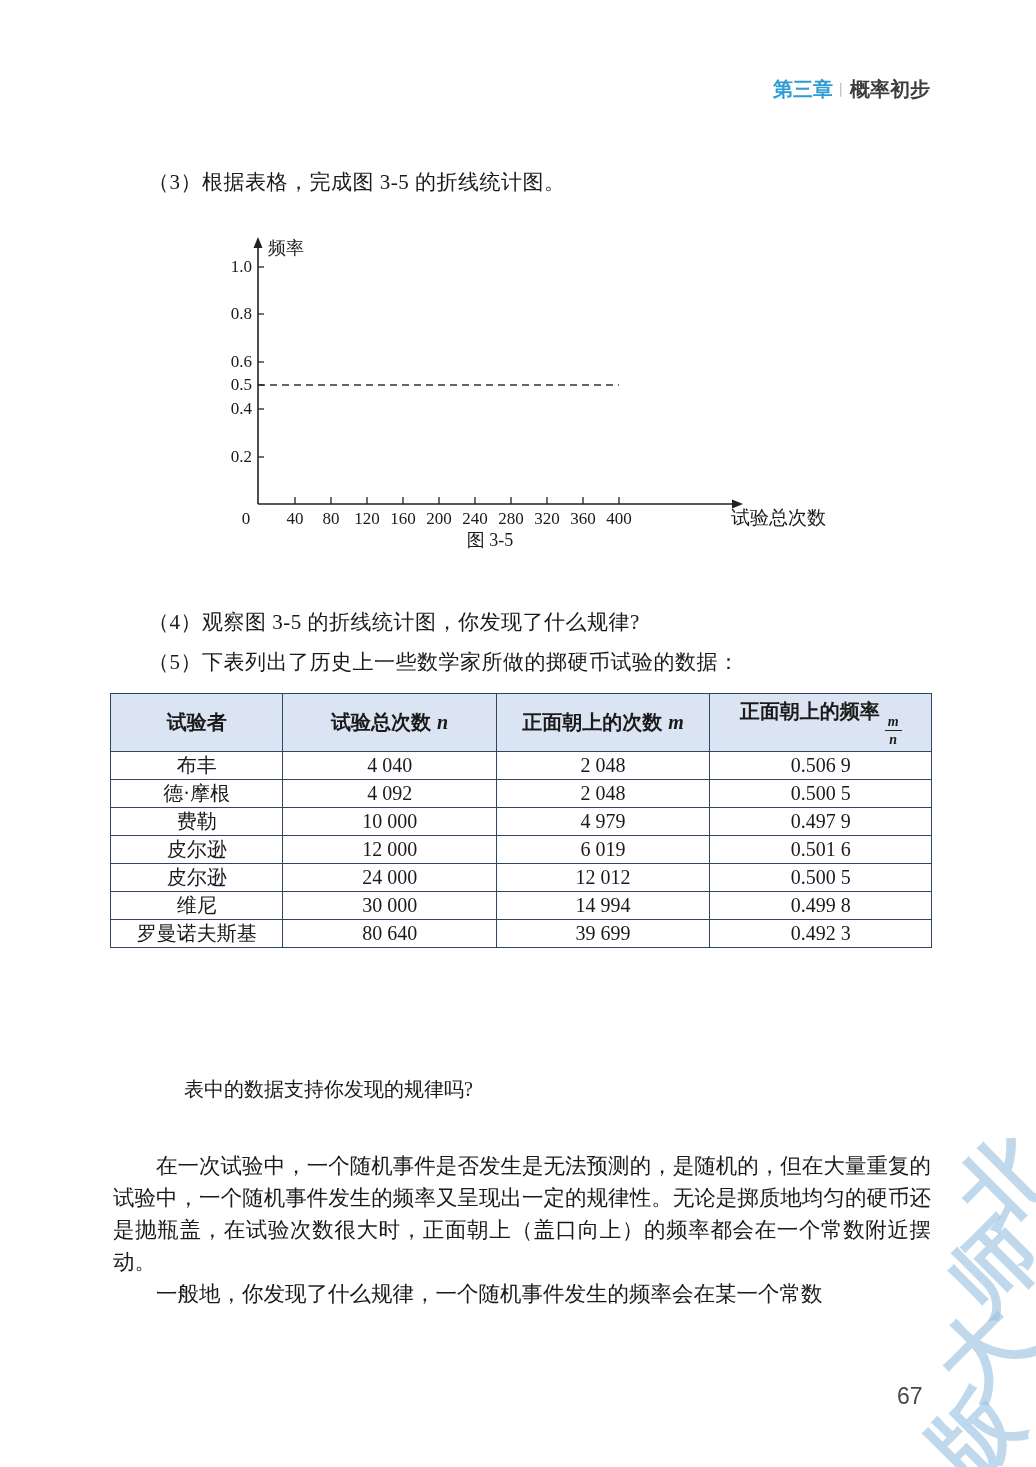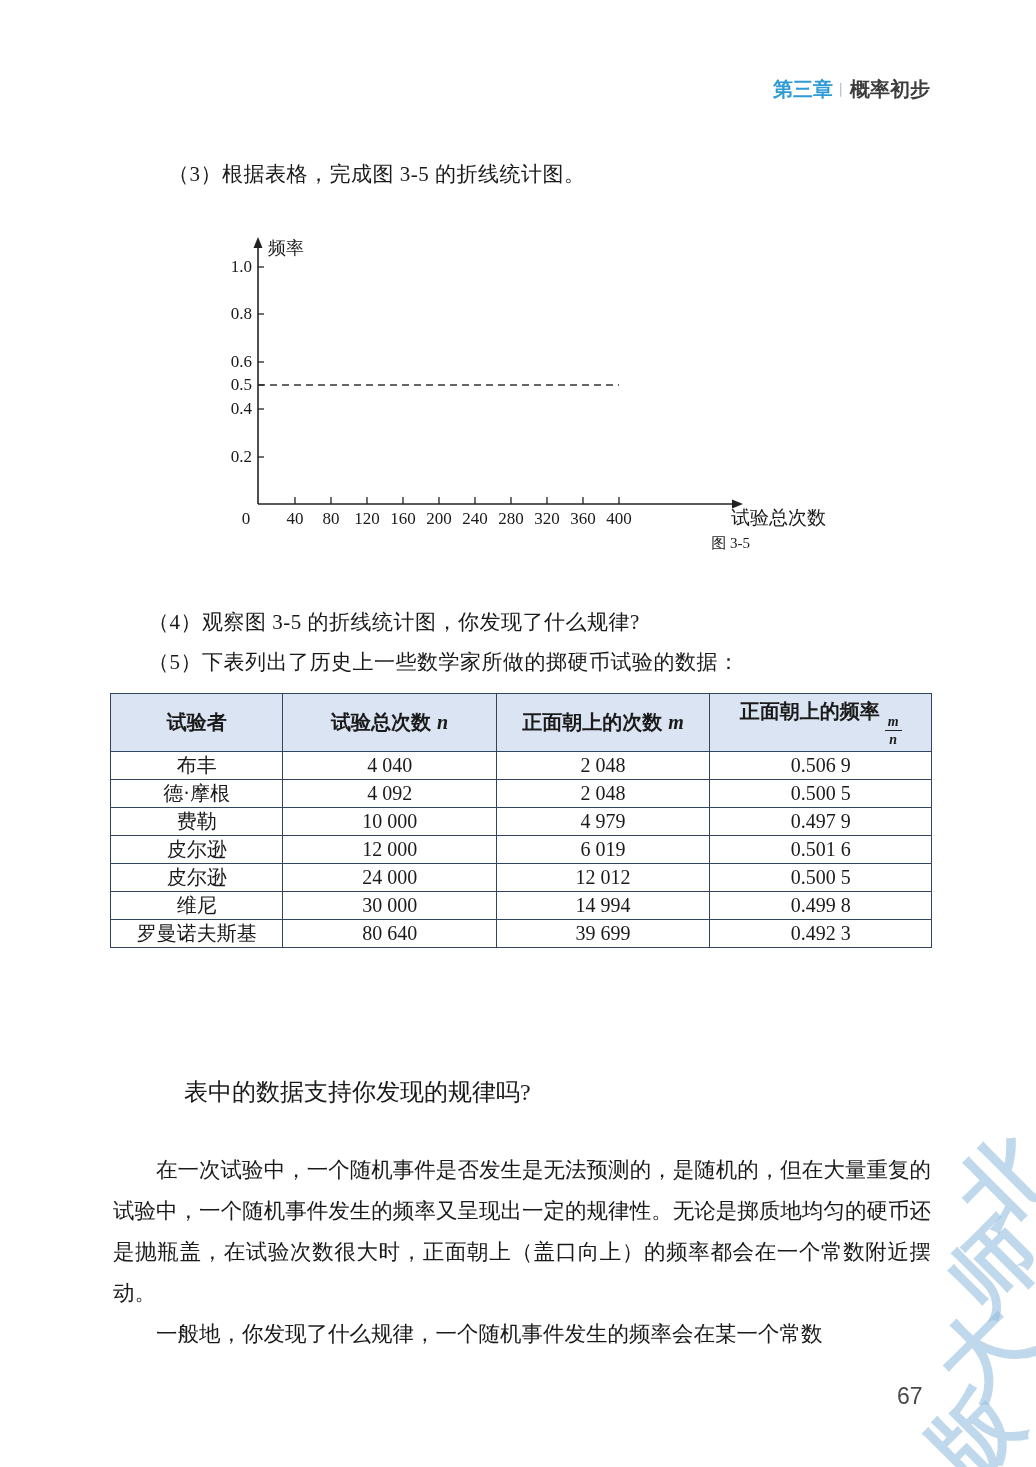--- a/index.html
+++ b/index.html
@@ -14,49 +14,49 @@
     position:absolute; top:76px; right:106px;
     font-family:"Liberation Sans","DejaVu Sans",sans-serif;
     font-size:20px; font-weight:bold;
     display:flex; align-items:center; 
   }
   .header .chapter { color:#2f9bd4; }
   .header .divider { color:#8aa0b5; font-weight:normal; font-size:17px; }
   .header .title   { color:#3c3c3c; }
   
   .q { position:absolute; left:148px; font-size:21px; letter-spacing:0.5px; white-space:nowrap; }
-  #q3 { top:160px;margin-left:20px; }
+  #q3 { top:168px; }
   #q4 { top:608px; }
   #q5 { top:648px; }
   
   .chart { position:absolute; left:230px; top:232px; width:620px; }
   .chart svg { display:block; }
   .chart text { font-family:"Liberation Serif","DejaVu Serif",serif; fill:#1a1a1a; }
-  .chart-caption { width:520px; text-align:right; font-size:15px; margin-top:6px; }
+  .chart-caption { width:520px; text-align:center; font-size:18px; }
   
   .hist-table {
     position:absolute; left:110px; top:693px; width:822px;
     border-collapse:collapse; font-size:20px; table-layout:fixed;padding-left:15px;
   }
   .hist-table th, .hist-table td { border:1px solid #32455f; text-align:center; vertical-align:middle; }
   .hist-table th { background:#dbe4f2; height:58px; font-weight:bold; }
   .hist-table td { height:28px; }
   .var { font-style:italic; margin-left:6px; }
   .frac {
     display:inline-flex; flex-direction:column; align-items:center;
     vertical-align:-8px; line-height:1.1; font-style:italic;
     font-size:14px; margin-left:5px; font-weight:bold;
   }
   .frac .num { border-bottom:1.4px solid #222; padding:0 3px 1px; }
   .frac .den { padding-top:1px; }
   
-  .tq { position:absolute; left:184px; top:1076px; font-size:24px; }
+  .tq { position:absolute; left:184px; top:1076px; font-size:20px; }
   .body-text {
     position:absolute; left:113px; top:1150px; width:818px;
-    font-size:21.5px; line-height:41px; text-align:justify;
+    font-size:21.5px; line-height:32px; text-align:justify;
   }
   .body-text p { text-indent:2em; }
   
   .page-num {
     position:absolute; left:897px; top:1383px; font-size:23px; color:#4a4a4a;
     font-family:"Liberation Sans","DejaVu Sans",sans-serif;
   }
   
   .watermark {
     position:absolute; left:926px; top:1138px; width:130px;

